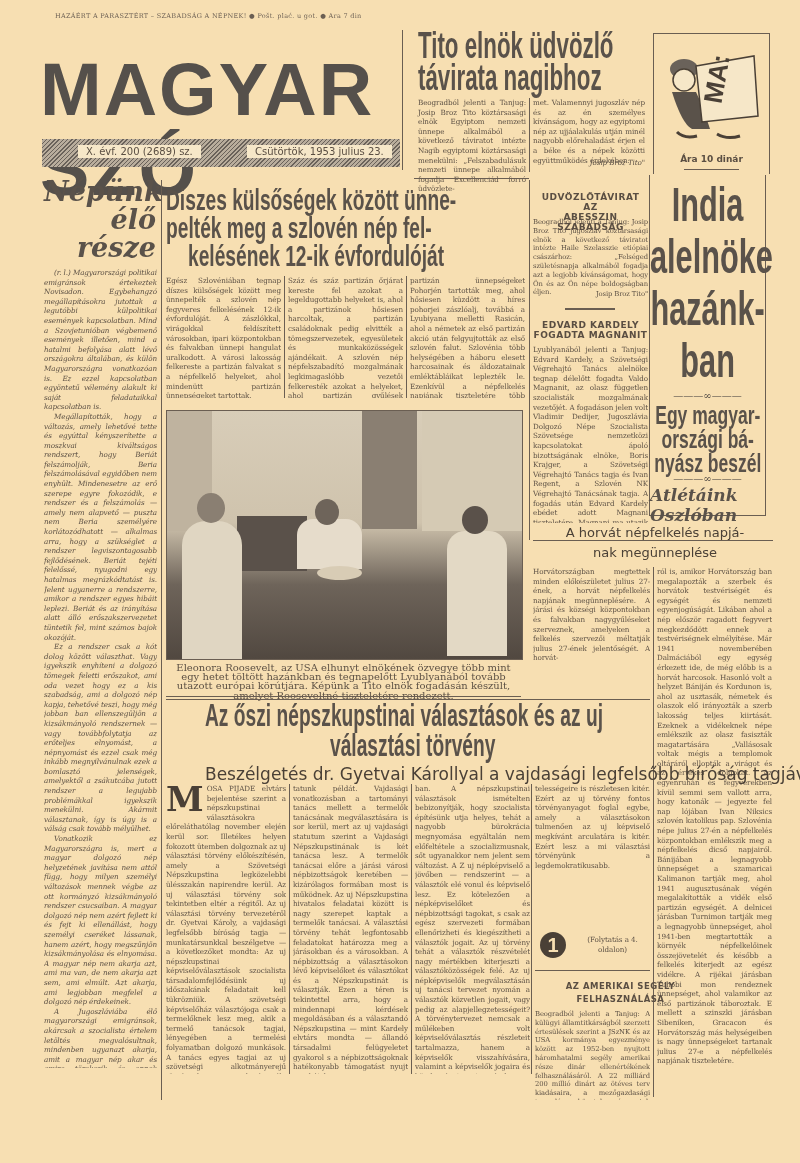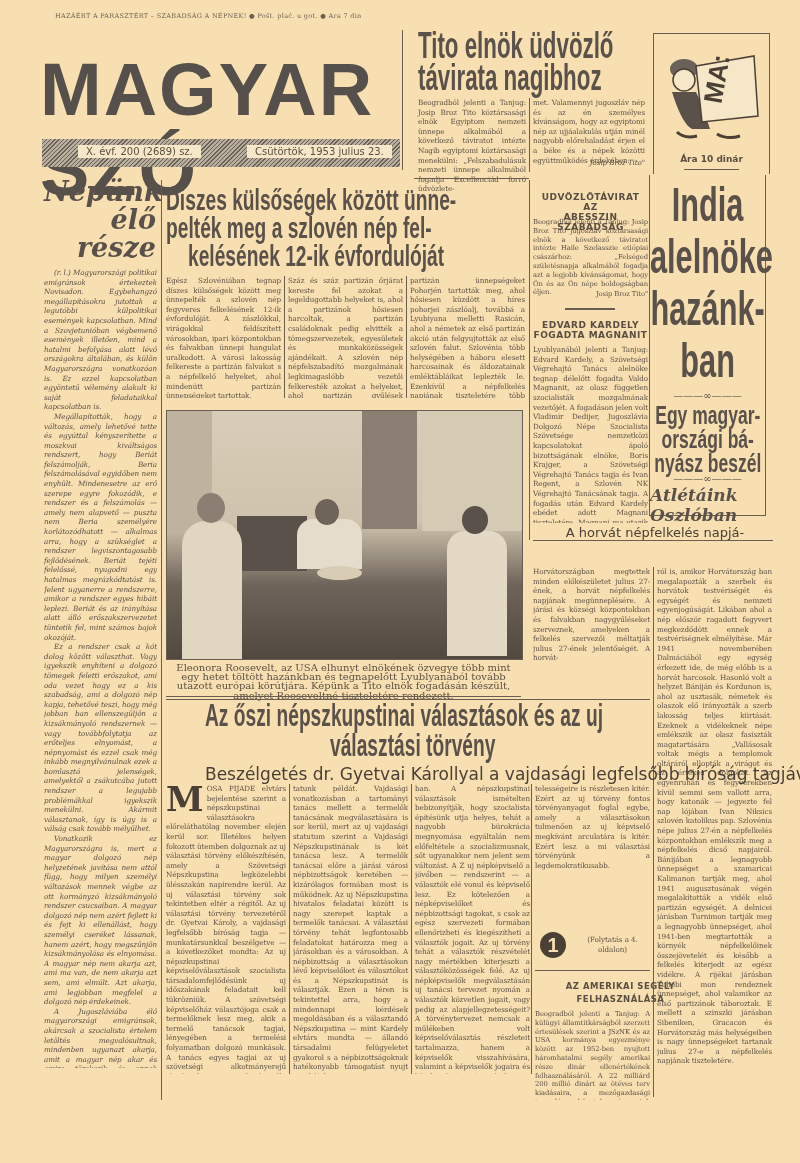--- a/index.html
+++ b/index.html
@@ -124,20 +124,21 @@
   <div class="abs ornament" style="left:0;top:298px;width:115px;">———∞———</div>
   <div class="abs script" style="left:0;top:310px;width:115px;text-align:left;font-size:17px;line-height:20px;font-weight:bold;">
     <div>Atlétáink</div>
     <div>Oszlóban</div>
   </div>
 </div>
 <div class="hrule" style="left:533px;top:540px;width:240px;"></div>
 
 <div class="abs" style="left:535px;top:523px;width:240px;text-align:center;font-family:'DejaVu Sans',sans-serif;font-size:13px;line-height:20px;color:#4a4036;">
   <div>A horvát népfelkelés napjá-</div>
+  <div>nak megünneplése</div>
 </div>
 <div class="abs txt" style="left:533px;top:567px;width:117px;height:100px;overflow:hidden;">Horvátországban megtettek minden előkészületet julius 27-ének, a horvát népfelkelés napjának megünneplésére. A járási és községi központokban és falvakban nagygyűléseket szerveznek, amelyeken a felkelés szervezői méltatják julius 27-ének jelentőségét. A horvát-</div>
 <div class="vrule" style="left:653px;top:567px;height:530px;"></div>
 <div class="abs txt" style="left:657px;top:567px;width:115px;height:530px;overflow:hidden;">ról is, amikor Horvátország ban megalapozták a szerbek és horvátok testvériségét és egységét és nemzeti egyenjogúságát. Likában ahol a nép először ragadott fegyvert megkezdődött ennek a testvériségnek elmélyítése. Már 1941 novemberében Dalmáciából egy egység érkezett ide, de még előbb is a horvát harcosok. Hasonló volt a helyzet Bániján és Kordunon is, ahol az usztasák, németek és olaszok elő irányozták a szerb lakosság teljes kiirtását. Ezeknek a vidékeknek népe emlékszik az olasz fasiszták magatartására „Vallásosak voltak mégis a templomok oltáráról ellopták a virágot és az értékes dolgokat. Az egyenruhán és fegyverekben kívül semmi sem vallott arra, hogy katonák — jegyezte fel nap lójában Ivan Niksics szlovén katolikus pap. Szlovénia népe julius 27-én a népfelkelés központokban emlékszik meg a népfelkelés dicső napjairól. Bánijában a legnagyobb ünnepséget a szamaricai Kalimanon tartják meg, ahol 1941 augusztusának végén megalakították a vidék első partizán egységét. A delnicei járásban Turnimon tartják meg a legnagyobb ünnepséget, ahol 1941-ben megtartották a környék népfelkelőinek összejövetelét és később a felkelés kiterjedt az egész vidékre. A rijékai járásban Tuhobi mon rendeznek ünnepséget, ahol valamikor az első partizánok táboroztak. E mellett a szinszki járásban Sibeniken, Gracacon és Horvátország más helységeiben is nagy ünnepségeket tartanak julius 27-e a népfelkelés napjának tiszteletére.</div>
 
 <div class="hrule" style="left:166px;top:699px;width:484px;"></div>
 <div class="abs cond" style="left:205px;top:700px;width:700px;font-size:32px;line-height:30px;transform:scaleX(0.6);white-space:nowrap;">Az őszi népszkupstinai választások és az uj</div>
 <div class="abs cond" style="left:330px;top:730px;width:400px;font-size:32px;line-height:30px;transform:scaleX(0.6);white-space:nowrap;">választási törvény</div>
 <div class="abs" style="left:205px;top:764px;width:450px;font-family:'DejaVu Sans',sans-serif;font-size:17px;color:#4a4036;white-space:nowrap;">Beszélgetés dr. Gyetvai Károllyal a vajdasági legfelsőbb bíróság tagjával</div>
 

